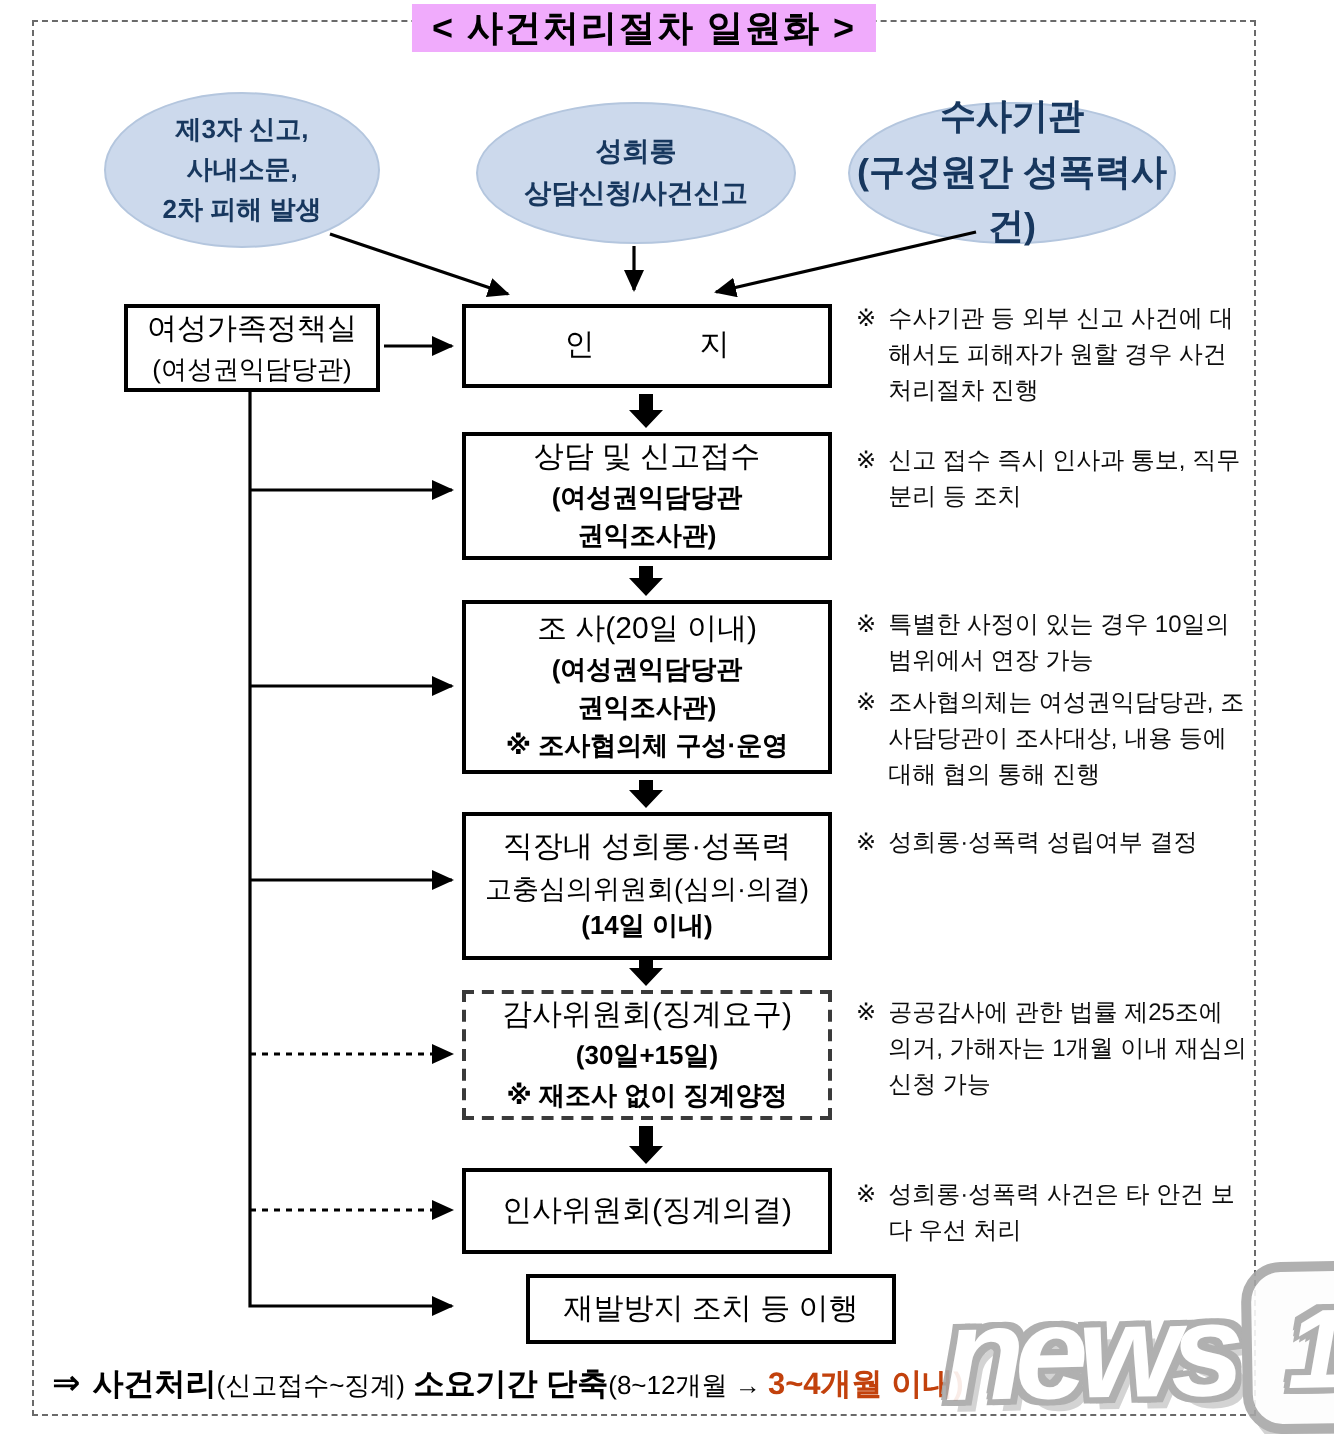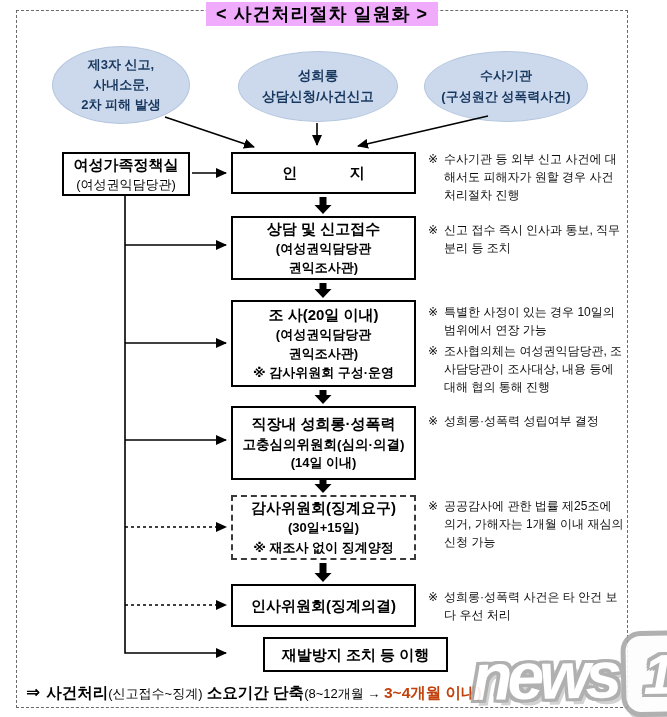--- a/index.html
+++ b/index.html
@@ -20,38 +20,38 @@
   }
   .ellipse{
     position:absolute;border-radius:50%;
     background:#ccd9ec;border:1px solid #b4c6de;
     display:flex;flex-direction:column;justify-content:center;align-items:center;
     font-weight:bold;color:#17375e;text-align:center;
   }
   .ellipse div{line-height:1.55;}
   .e1{left:52px;top:46px;width:136px;height:76px;font-size:13px;}
   .e2{left:238px;top:51px;width:158px;height:69px;font-size:13.5px;}
-  .e3{left:424px;top:51px;width:162px;height:69px;font-size:13px;}
+  .e3{left:424px;top:51px;width:162px;height:69px;font-size:18px;}
   .box{
     position:absolute;background:#fff;border:2px solid #000;
     display:flex;flex-direction:column;justify-content:center;align-items:center;
     text-align:center;z-index:2;box-sizing:border-box;
   }
   .orgbox{left:62px;top:152px;width:128px;height:44px;}
   .orgbox .l1{font-size:14px;font-weight:bold;line-height:1.4;}
   .orgbox .l2{font-size:13px;line-height:1.4;}
   .s1{left:231px;top:152px;width:185px;height:42px;}
   .s2{left:231px;top:216px;width:185px;height:64px;}
   .s3{left:231px;top:300px;width:185px;height:87px;}
   .s4{left:231px;top:406px;width:185px;height:74px;}
   .s5{left:231px;top:495px;width:185px;height:65px;border:2px dashed #3a3a3a;}
   .s6{left:231px;top:584px;width:185px;height:43px;}
   .s7{left:231px;top:637px;width:185px;height:35px;margin-left:32px;}
-  .box .l1{font-size:15px;font-weight:bold;line-height:1.45;white-space:pre;}
-  .box .l1b{font-size:13.5px;font-weight:bold;line-height:1.45;}
+  .box .l1{font-size:15px;font-weight:normal;line-height:1.45;white-space:pre;}
+  .box .l1b{font-size:13.5px;font-weight:normal;line-height:1.45;}
   .box .sub{font-size:13px;font-weight:bold;line-height:1.45;text-align:right;}
   .box .subx{font-size:13px;font-weight:bold;line-height:1.5;}
   .sp{letter-spacing:10px;padding-left:10px;}
   .note{
     position:absolute;left:428px;width:198px;
     display:flex;gap:6px;font-size:12px;line-height:1.5;color:#0d0d0d;
     text-align:left;
   }
   .note .nm{flex:0 0 auto;font-size:12px;}
   .note .nt{flex:1 1 auto;}
@@ -146,21 +146,21 @@
 <div class="box s2">
   <div class="l1">상담 및 신고접수</div>
   <div class="sub">(여성권익담당관</div>
   <div class="sub">권익조사관)</div>
 </div>
 
 <div class="box s3">
   <div class="l1">조 사(20일 이내)</div>
   <div class="sub">(여성권익담당관</div>
   <div class="sub">권익조사관)</div>
-  <div class="subx">※ 감사위원회 구성·운영</div>
+  <div class="subx">※ 조사협의체 구성·운영</div>
 </div>
 
 <div class="box s4">
   <div class="l1">직장내 성희롱·성폭력</div>
   <div class="l1b">고충심의위원회(심의·의결)</div>
   <div class="sub">(14일 이내)</div>
 </div>
 
 <div class="box s5">
   <div class="l1">감사위원회(징계요구)</div>

